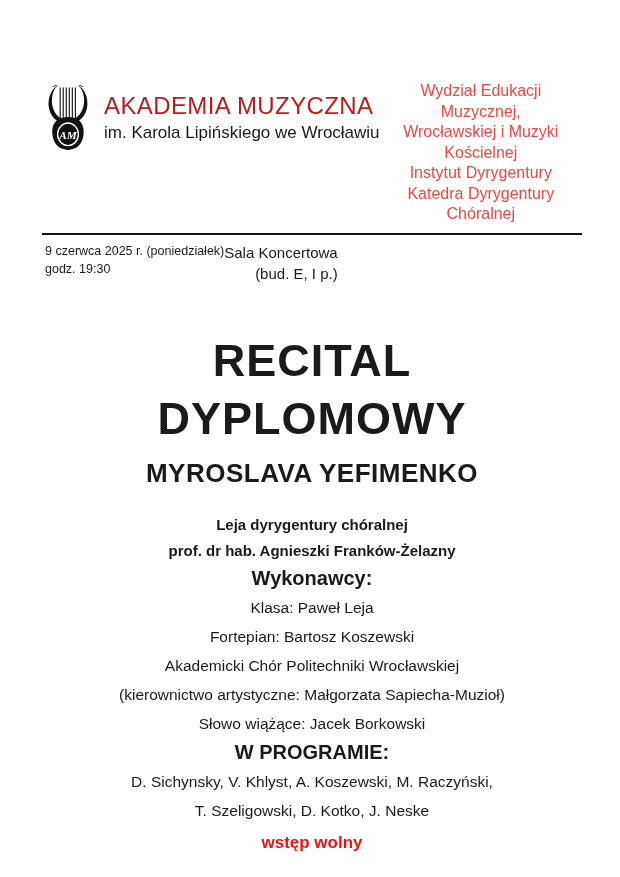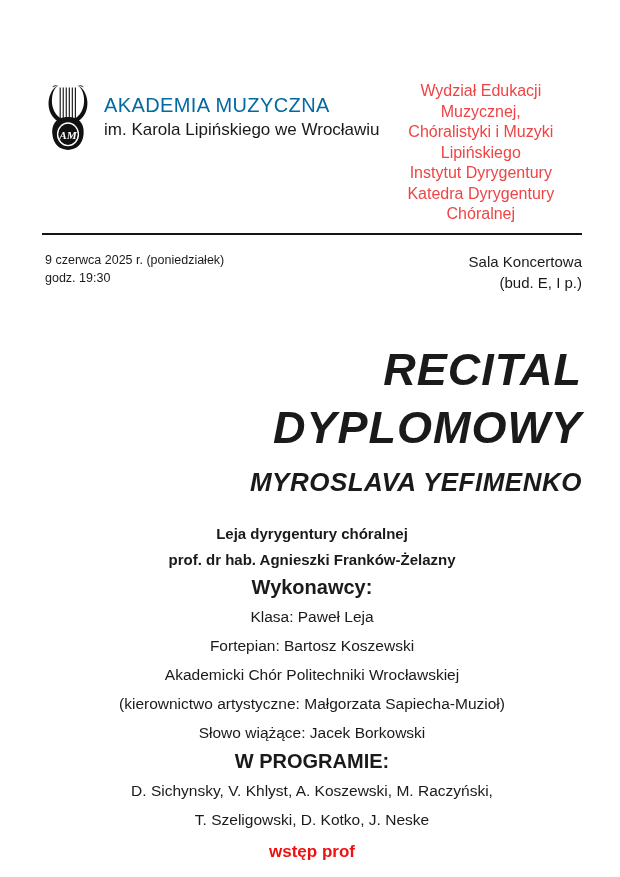--- a/index.html
+++ b/index.html
@@ -19,23 +19,23 @@
   
   .masthead {
     display: flex;
     justify-content: space-between;
     align-items: flex-start;
     padding-top: 84px;
   }
   .brand { display: flex; align-items: center; gap: 10px; }
   .brand svg { width: 52px; height: 66px; display: block; }
   .brand-title {
-    font-size: 20px;
+    font-size: 24px;
     letter-spacing: 0.4px;
-    color: #0369a1;
+    color: #b91c1c;
     white-space: nowrap;
   }
   .brand-subtitle {
     font-size: 17px;
     margin-top: 3px;
     color: #1a1a1a;
     white-space: nowrap;
   }
   .dept {
     text-align: center;
@@ -47,28 +47,27 @@
 
   
   .rule {
     border-top: 2px solid #151515;
     margin-top: 8px;
   }
 
   
   .info-row {
     display: flex;
-    justify-content: space-between;
-    margin-top: 16px;
+    margin-top: 7px;
   }
   .date-block { font-size: 12.5px; line-height: 18px; padding-left: 3px; }
   .venue-block { font-size: 15px; line-height: 21px; text-align: right; }
 
   
-  .title-block { text-align: right; margin-top: 48px; font-weight: bold; font-style: italic; }
+  .title-block { text-align: center; margin-top: 48px; font-weight: bold; }
   .title-line-lg { font-size: 45px; line-height: 58px; letter-spacing: 1px; }
   .title-line-md { font-size: 26px; line-height: 50px; letter-spacing: 0.5px; }
 
   .class-info {
     text-align: center;
     font-weight: bold;
     font-size: 15px;
     line-height: 26px;
     margin-top: 14px;
   }
@@ -124,21 +123,21 @@
         <ellipse cx="30" cy="58" rx="12" ry="13" fill="none" stroke="#fff" stroke-width="1.6"></ellipse>
         <text x="30" y="63" text-anchor="middle" font-family="Liberation Serif, serif" font-style="italic" font-weight="bold" font-size="13" fill="#fff">AM</text>
       </svg>
       <div class="brand-text">
         <div class="brand-title">AKADEMIA MUZYCZNA</div>
         <div class="brand-subtitle">im. Karola Lipińskiego we Wrocławiu</div>
       </div>
     </div>
     <div class="dept">
       <div>Wydział Edukacji Muzycznej,</div>
-      <div>Chóralistyki i Muzyki Lipińskiego</div>
+      <div>Wrocławskiej i Muzyki Kościelnej</div>
       <div>Instytut Dyrygentury</div>
       <div>Katedra Dyrygentury Chóralnej</div>
     </div>
   </header>
 
   <div class="rule"></div>
 
   <div class="info-row">
     <div class="date-block">
       <div>9 czerwca 2025 r. (poniedziałek)</div>
@@ -166,16 +165,16 @@
     <p class="line">Klasa: Paweł Leja</p>
     <p class="line">Fortepian: Bartosz Koszewski</p>
     <p class="line">Akademicki Chór Politechniki Wrocławskiej</p>
     <p class="line">(kierownictwo artystyczne: Małgorzata Sapiecha-Muzioł)</p>
     <p class="line">Słowo wiążące: Jacek Borkowski</p>
 
     <h2 class="section-heading">W PROGRAMIE:</h2>
     <p class="line">D. Sichynsky, V. Khlyst, A. Koszewski, M. Raczyński,</p>
     <p class="line">T. Szeligowski, D. Kotko, J. Neske</p>
 
-    <p class="admission">wstęp prof</p>
+    <p class="admission">wstęp wolny</p>
   </main>
 
 </div>
 
 </body></html>

